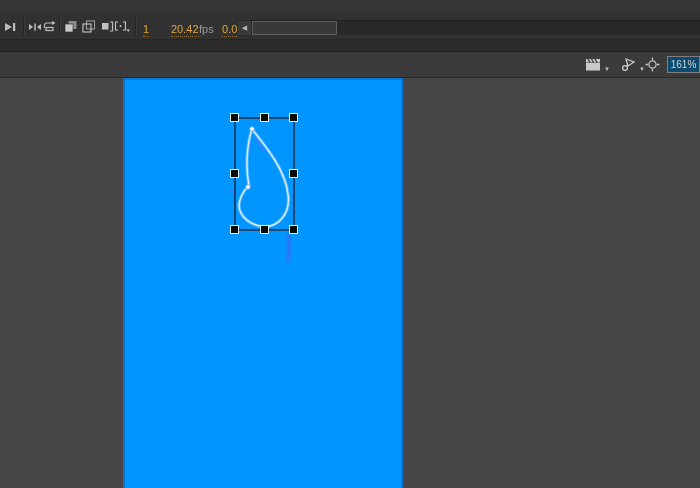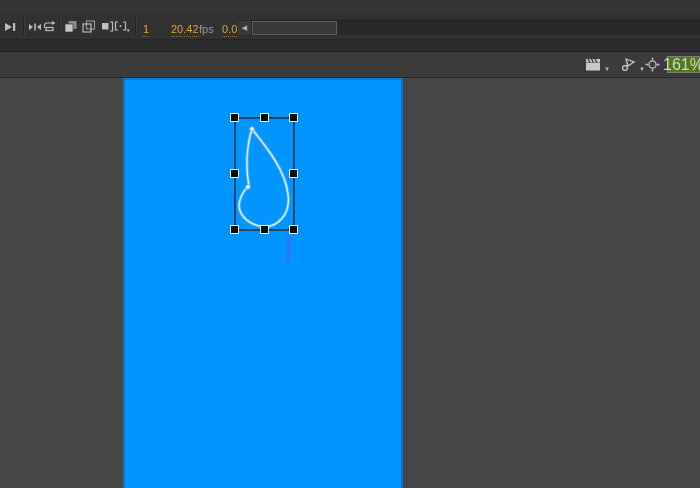--- a/index.html
+++ b/index.html
@@ -19,22 +19,22 @@
   
   .sb-arrow{position:absolute;left:237px;top:6px;width:13px;height:14px;background:#3a3a3a;
     color:#b5b5b5;font-size:7px;display:flex;align-items:center;justify-content:center;cursor:pointer;border:1px solid #2a2a2a;}
   .sb-track{position:absolute;left:251px;top:6px;width:449px;height:14px;background:#282828;border-top:1px solid #222;}
   .sb-thumb{position:absolute;left:1px;top:0px;width:83px;height:12px;background:#393939;border:1px solid #5e5e5e;cursor:pointer;}
   
   .panel-gap{position:absolute;left:0;top:40px;width:700px;height:11px;background:#2b2b2b;border-bottom:1px solid #1e1e1e;}
   .edit-bar{position:absolute;left:0;top:52px;width:700px;height:25px;background:#3b3b3b;border-bottom:1px solid #282828;}
   .eb-btn{position:absolute;top:3px;height:19px;display:flex;align-items:center;cursor:pointer;}
   .dd{font-size:6px;color:#bdbdbd;margin-left:2px;align-self:flex-end;padding-bottom:2px;}
-  .zoom-box{position:absolute;left:667px;top:4px;width:31px;height:15px;background:#4d7c0f;border:1px solid #7e7e7e;
-    color:#d4d4d4;font-size:16px;display:flex;align-items:center;justify-content:center;cursor:text;}
+  .zoom-box{position:absolute;left:667px;top:4px;width:31px;height:15px;background:#0c4a6e;border:1px solid #7e7e7e;
+    color:#d4d4d4;font-size:10px;display:flex;align-items:center;justify-content:center;cursor:text;}
   
   .workspace{position:absolute;left:0;top:78px;width:700px;height:410px;background:#464646;}
   .stage{position:absolute;left:123px;top:0px;width:280px;height:410px;background:#0095ff;
     border-left:2px solid #0b74c9;border-right:2px solid #0b74c9;border-top:2px solid #0c79d3;box-sizing:border-box;cursor:crosshair;}
   .stage svg{position:absolute;left:0;top:0;}
   .handle{position:absolute;width:9px;height:9px;background:#0a0a0a;border:1px solid #e6eef6;box-sizing:border-box;cursor:pointer;}
 </style>
 </head>
 <body>
 

